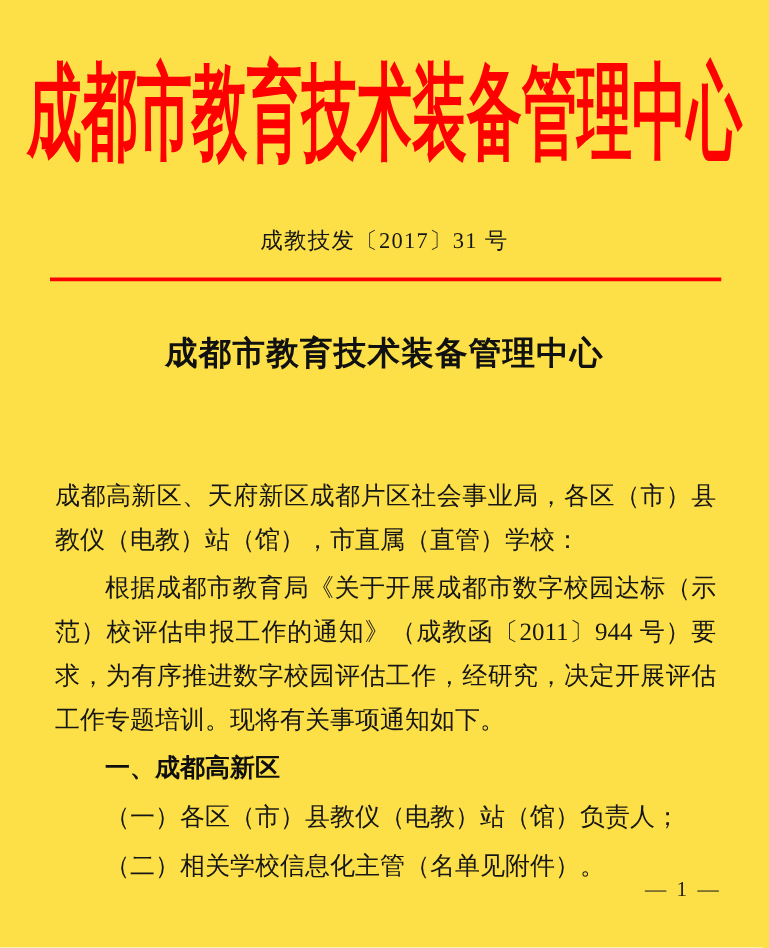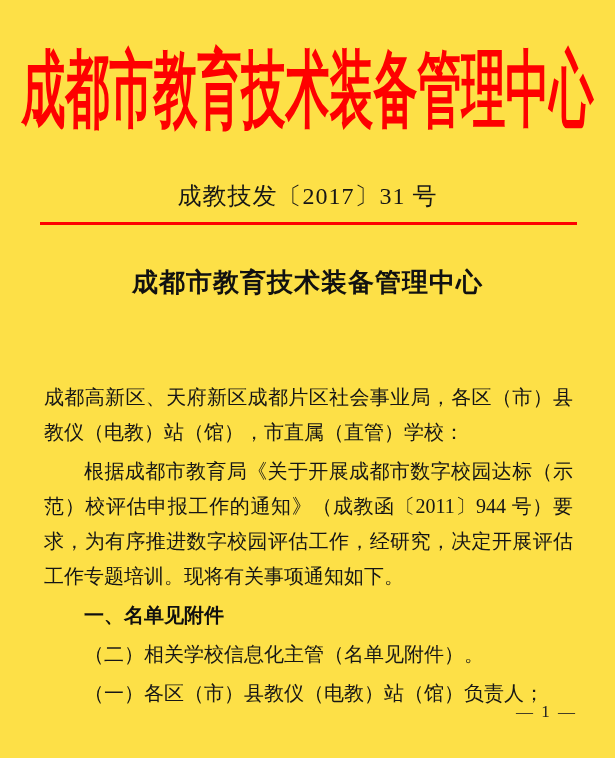--- a/index.html
+++ b/index.html
@@ -33,21 +33,21 @@
     color: var(--accent_red, #fe0000);
     transform: scaleY(1.9);
     transform-origin: 50% 50%;
   }
   .doc-number {
     position: absolute;
     top: 180px;
     left: 0;
     right: 0;
     text-align: center;
-    font-size: 24px;
+    font-size: 18px;
     letter-spacing: 1px;
     color: #161616;
   }
   .red-line {
     position: absolute;
     top: 222px;
     left: 40px;
     right: 38px;
     height: 3px;
     background: var(--accent_red, #fe0000);
@@ -107,20 +107,20 @@
 
   <div class="red-line"></div>
 
   <div class="doc-title">
     <div>成都市教育技术装备管理中心</div>
   </div>
 
   <div class="body-text">
     <p>成都高新区、天府新区成都片区社会事业局，各区（市）县教仪（电教）站（馆），市直属（直管）学校：</p>
     <p class="indent">根据成都市教育局《关于开展成都市数字校园达标（示范）校评估申报工作的通知》（成教函〔2011〕944 号）要求，为有序推进数字校园评估工作，经研究，决定开展评估工作专题培训。现将有关事项通知如下。</p>
-    <p class="section-heading">一、名单见附件</p>
+    <p class="section-heading">一、成都高新区</p>
+    <p class="indent">（一）各区（市）县教仪（电教）站（馆）负责人；</p>
     <p class="indent">（二）相关学校信息化主管（名单见附件）。</p>
-    <p class="indent">（一）各区（市）县教仪（电教）站（馆）负责人；</p>
   </div>
 
   <div class="page-number">— 1 —</div>
 
 </div>
 
 </body></html>

